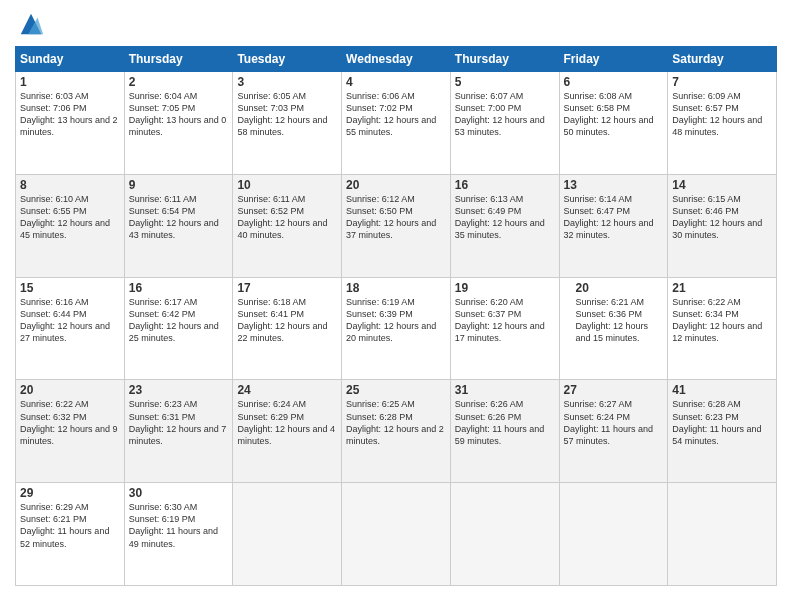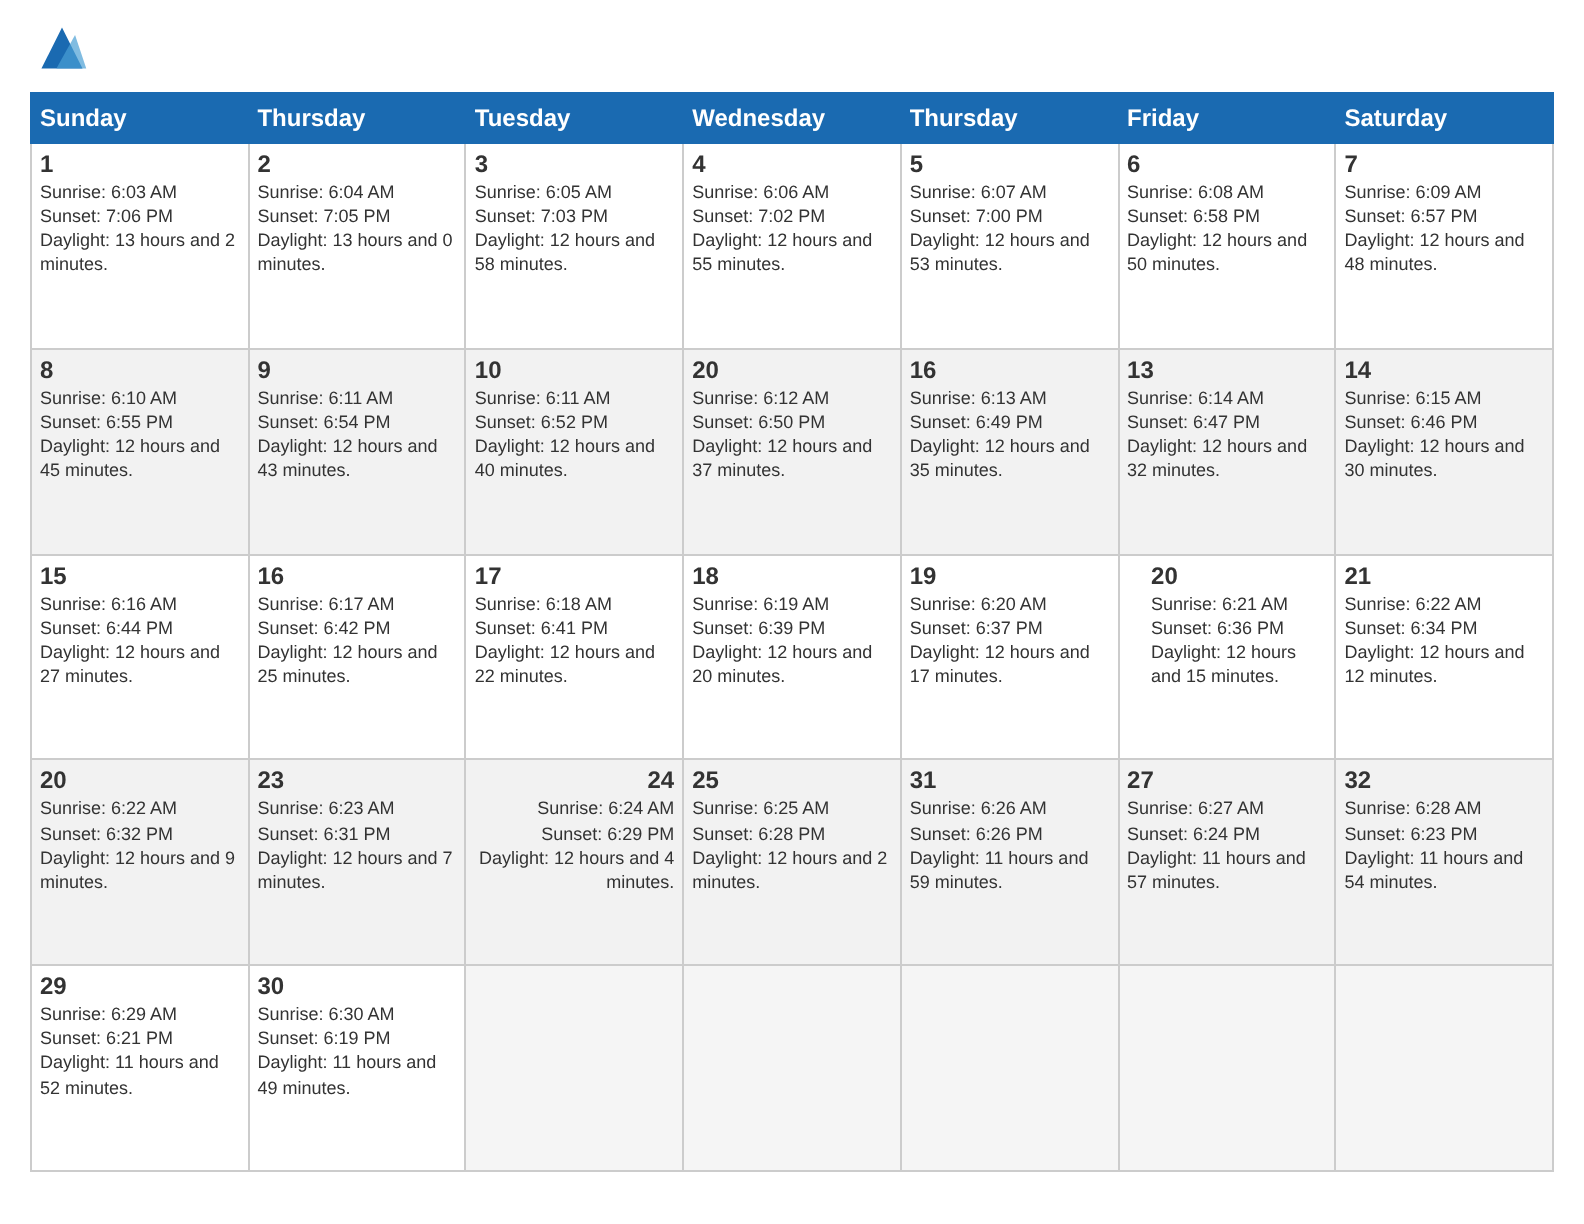--- a/index.html
+++ b/index.html
@@ -159,25 +159,25 @@
           <td style="background: rgb(255, 255, 255);"><span class="day-num">16</span><span class="day-info">Sunrise: 6:17 AM<br>Sunset: 6:42 PM<br>Daylight: 12 hours and 25 minutes.</span></td>
           <td style="background: rgb(255, 255, 255);"><span class="day-num">17</span><span class="day-info">Sunrise: 6:18 AM<br>Sunset: 6:41 PM<br>Daylight: 12 hours and 22 minutes.</span></td>
           <td style="background: rgb(255, 255, 255);"><span class="day-num">18</span><span class="day-info">Sunrise: 6:19 AM<br>Sunset: 6:39 PM<br>Daylight: 12 hours and 20 minutes.</span></td>
           <td style="background: rgb(255, 255, 255);"><span class="day-num">19</span><span class="day-info">Sunrise: 6:20 AM<br>Sunset: 6:37 PM<br>Daylight: 12 hours and 17 minutes.</span></td>
           <td style="background: rgb(255, 255, 255); padding-left: 16px;"><span class="day-num">20</span><span class="day-info">Sunrise: 6:21 AM<br>Sunset: 6:36 PM<br>Daylight: 12 hours and 15 minutes.</span></td>
           <td style="background: rgb(255, 255, 255);"><span class="day-num">21</span><span class="day-info">Sunrise: 6:22 AM<br>Sunset: 6:34 PM<br>Daylight: 12 hours and 12 minutes.</span></td>
         </tr>
         <tr>
           <td style="background: rgb(242, 242, 242);"><span class="day-num">20</span><span class="day-info">Sunrise: 6:22 AM<br>Sunset: 6:32 PM<br>Daylight: 12 hours and 9 minutes.</span></td>
           <td style="background: rgb(242, 242, 242);"><span class="day-num">23</span><span class="day-info">Sunrise: 6:23 AM<br>Sunset: 6:31 PM<br>Daylight: 12 hours and 7 minutes.</span></td>
-          <td style="background: rgb(242, 242, 242); text-align: right;"><span class="day-num">24</span><span class="day-info">Sunrise: 6:24 AM<br>Sunset: 6:29 PM<br>Daylight: 12 hours and 4 minutes.</span></td>
+          <td style="background: rgb(242, 242, 242);"><span class="day-num">24</span><span class="day-info">Sunrise: 6:24 AM<br>Sunset: 6:29 PM<br>Daylight: 12 hours and 4 minutes.</span></td>
           <td style="background: rgb(242, 242, 242);"><span class="day-num">25</span><span class="day-info">Sunrise: 6:25 AM<br>Sunset: 6:28 PM<br>Daylight: 12 hours and 2 minutes.</span></td>
           <td style="background: rgb(242, 242, 242);"><span class="day-num">31</span><span class="day-info">Sunrise: 6:26 AM<br>Sunset: 6:26 PM<br>Daylight: 11 hours and 59 minutes.</span></td>
           <td style="background: rgb(242, 242, 242);"><span class="day-num">27</span><span class="day-info">Sunrise: 6:27 AM<br>Sunset: 6:24 PM<br>Daylight: 11 hours and 57 minutes.</span></td>
-          <td style="background: rgb(242, 242, 242);"><span class="day-num">32</span><span class="day-info">Sunrise: 6:28 AM<br>Sunset: 6:23 PM<br>Daylight: 11 hours and 54 minutes.</span></td>
+          <td style="background: rgb(242, 242, 242);"><span class="day-num">41</span><span class="day-info">Sunrise: 6:28 AM<br>Sunset: 6:23 PM<br>Daylight: 11 hours and 54 minutes.</span></td>
         </tr>
         <tr>
           <td style="background: rgb(255, 255, 255); margin-left: 41px;"><span class="day-num">29</span><span class="day-info">Sunrise: 6:29 AM<br>Sunset: 6:21 PM<br>Daylight: 11 hours and 52 minutes.</span></td>
           <td style="background: rgb(255, 255, 255);"><span class="day-num">30</span><span class="day-info">Sunrise: 6:30 AM<br>Sunset: 6:19 PM<br>Daylight: 11 hours and 49 minutes.</span></td>
           <td class="empty-cell" style="background: rgb(249, 249, 249);"></td>
           <td class="empty-cell" style="background: rgb(249, 249, 249);"></td>
           <td class="empty-cell" style="background: rgb(249, 249, 249);"></td>
           <td class="empty-cell" style="background: rgb(249, 249, 249);"></td>
           <td class="empty-cell" style="background: rgb(249, 249, 249);"></td>
         </tr>

